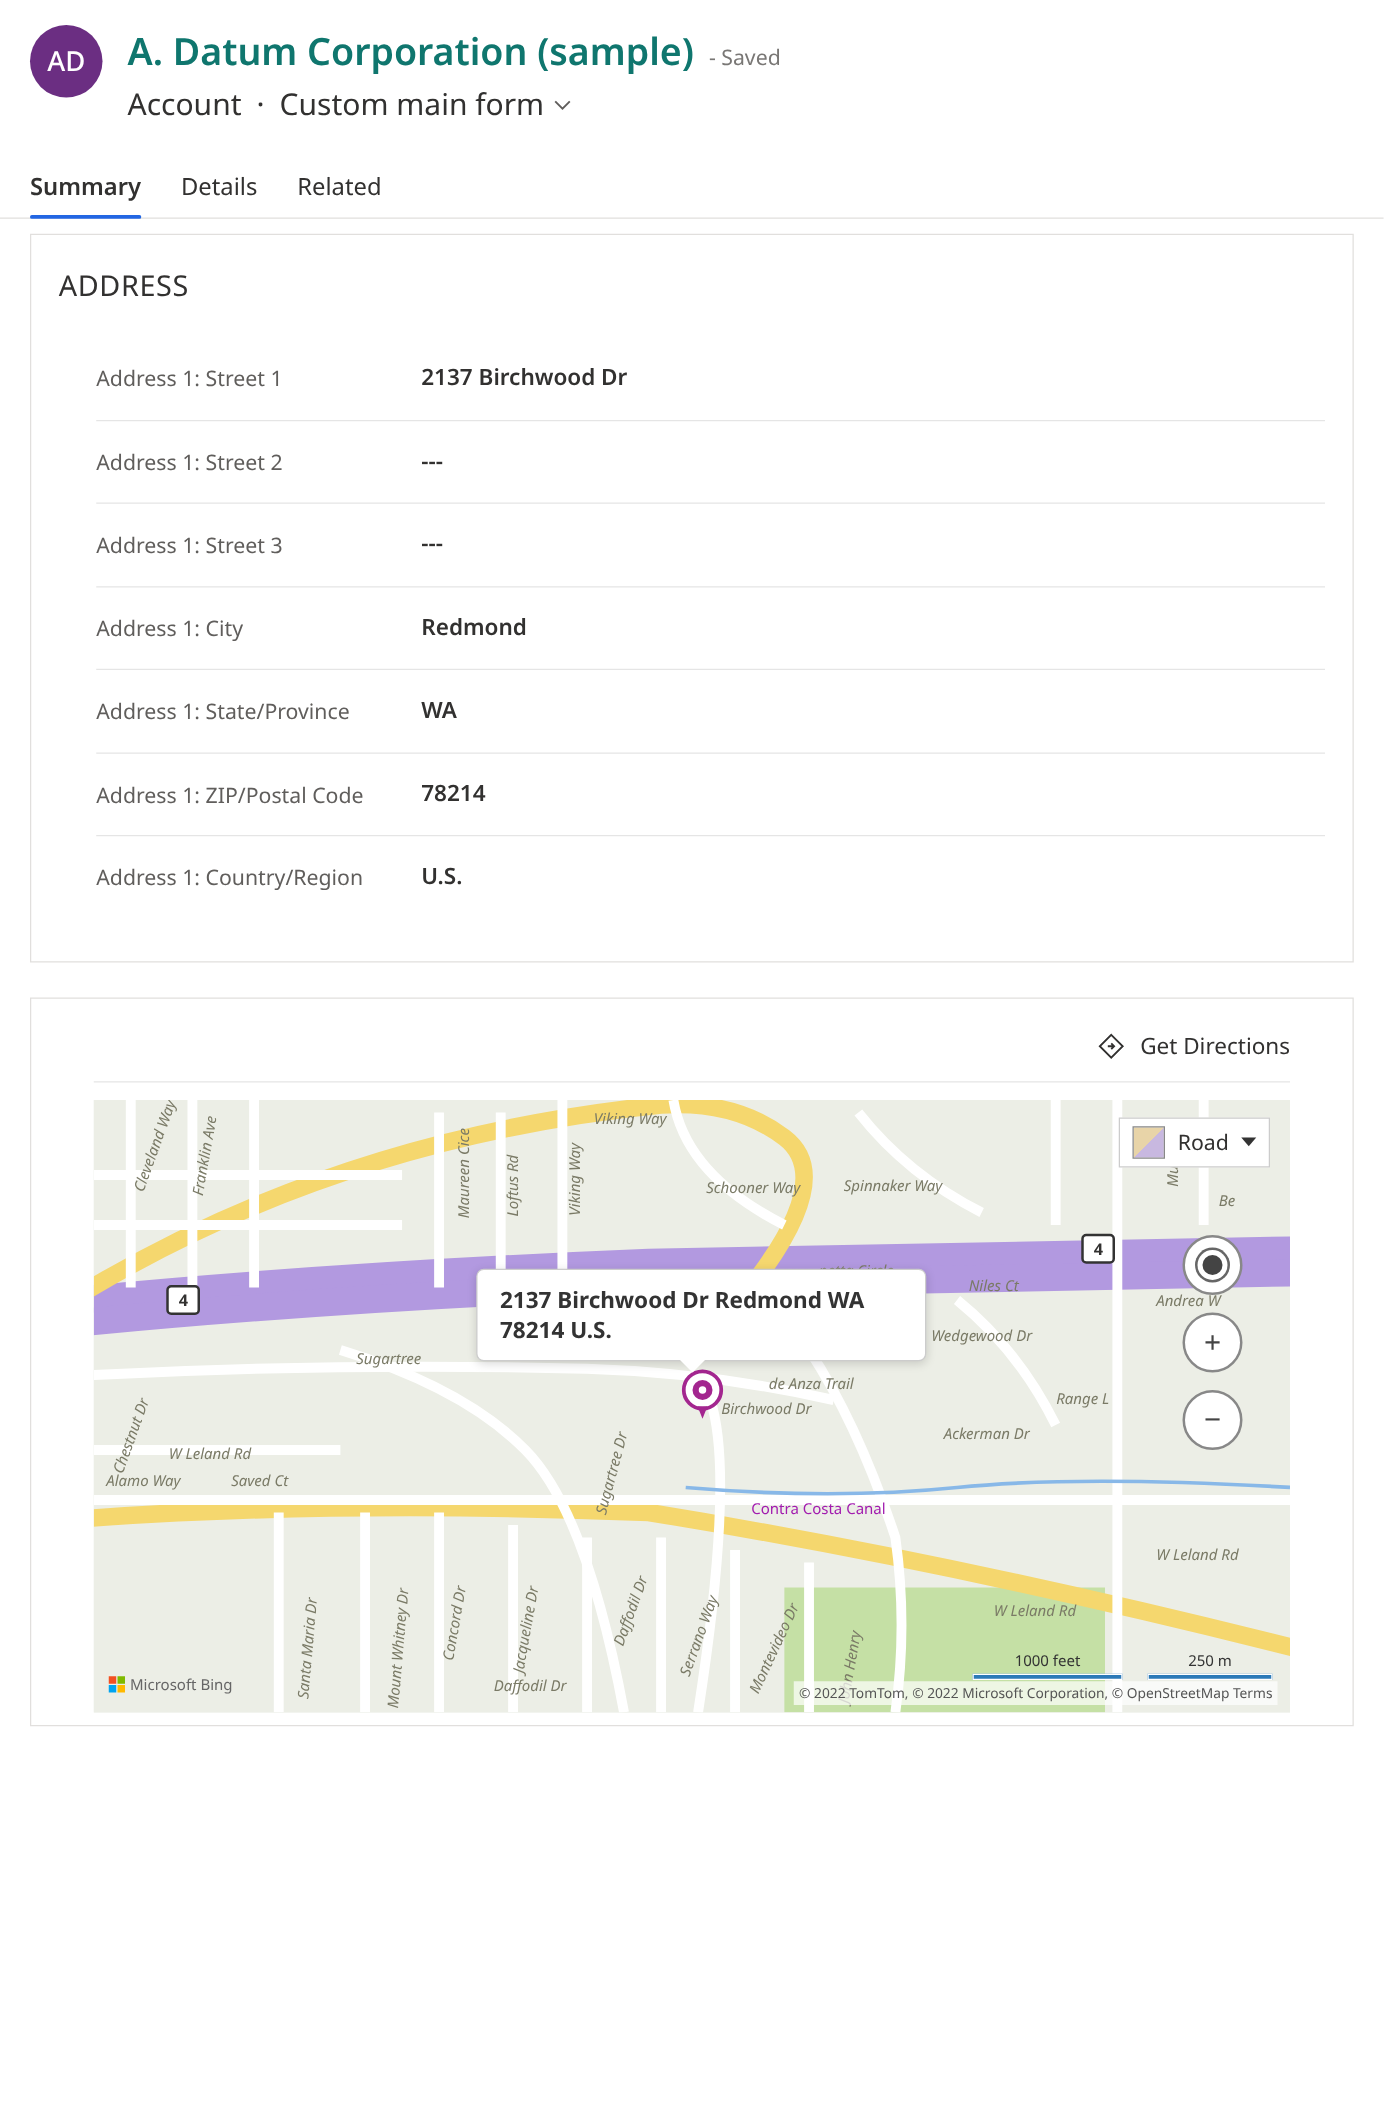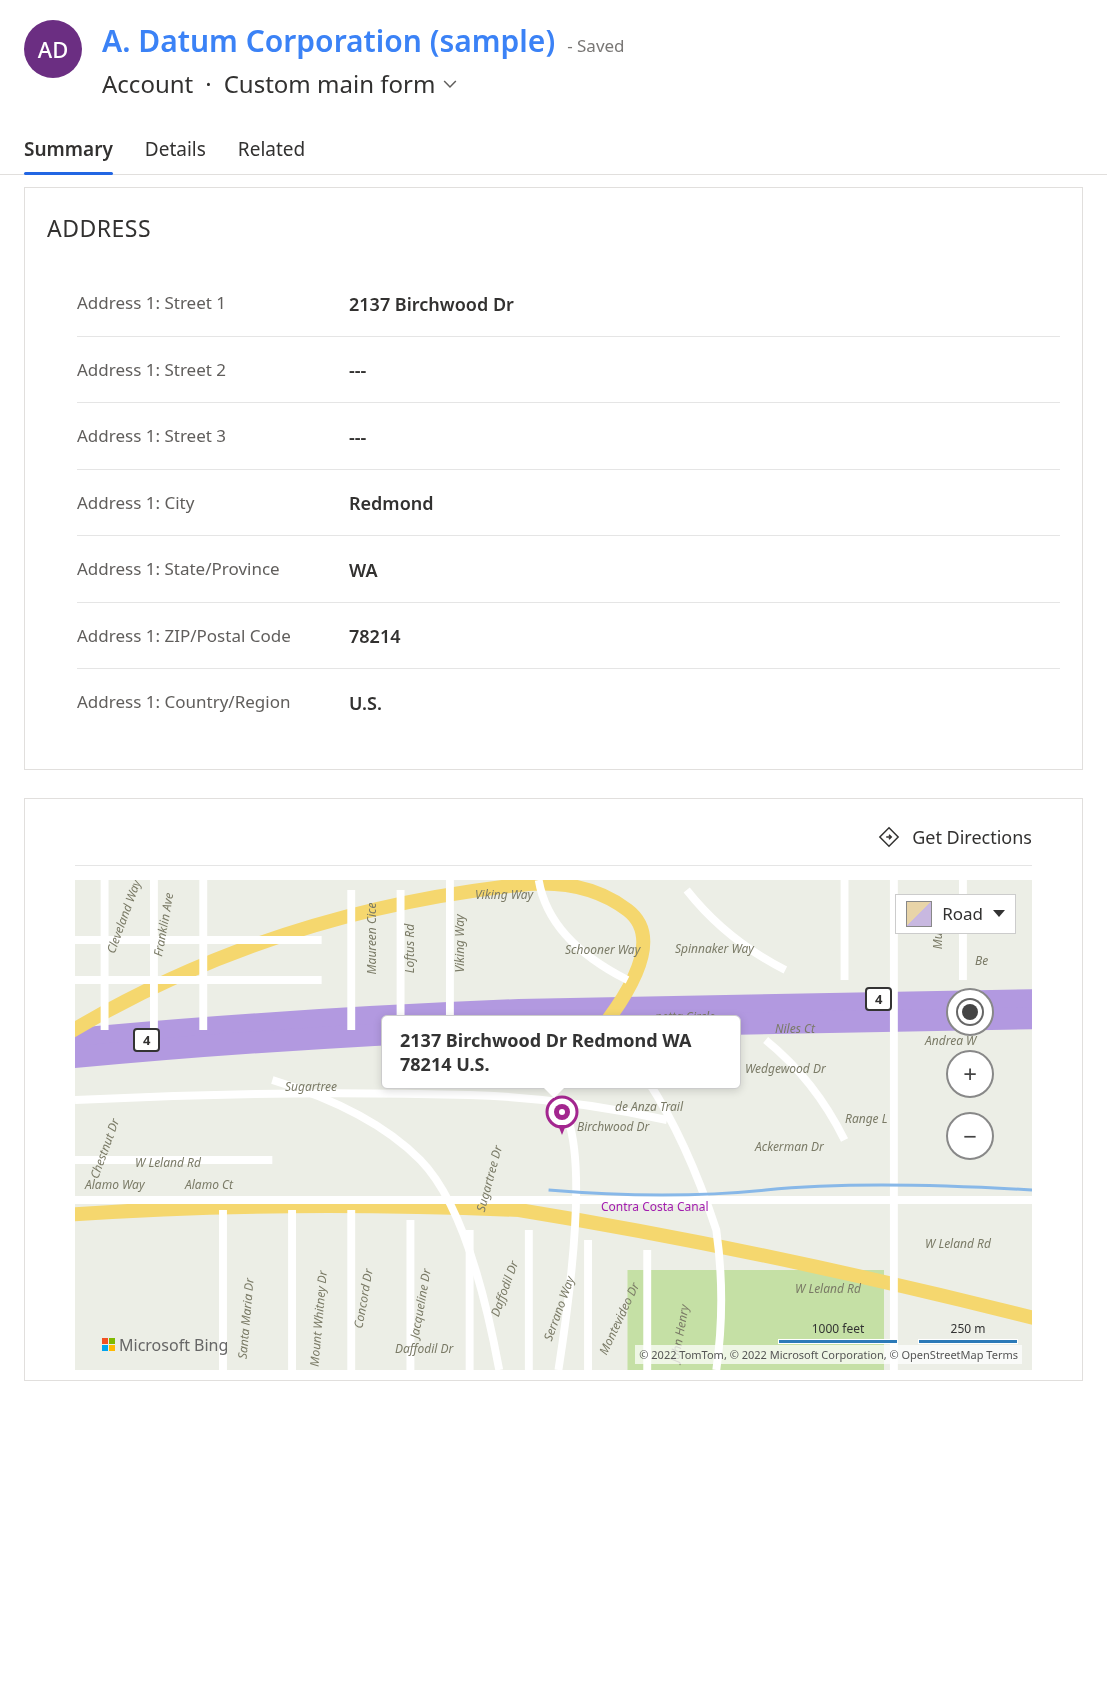--- a/index.html
+++ b/index.html
@@ -2,38 +2,38 @@
 <html><head>
   <meta charset="utf-8">
   <style>
     * { margin: 0; padding: 0; box-sizing: border-box; }
     body { font-family: "Segoe UI", -apple-system, system-ui, sans-serif; background: #fff; color: #323130; width: 1107px; }
     
     .header { display: flex; align-items: flex-start; padding: 20px 24px 14px; gap: 20px; }
     .avatar { width: 58px; height: 58px; border-radius: 50%; background: #6b2e82; color: #fff; display: flex; align-items: center; justify-content: center; font-size: 22px; font-weight: 500; flex-shrink: 0; }
     .header-text { flex: 1; }
     .title-row { display: flex; align-items: baseline; gap: 12px; }
-    .page-title { font-size: 30px; font-weight: 600; color: #3b82f6; }
+    .page-title { font-size: 30px; font-weight: 600; color: #0f766e; }
     .saved-tag { font-size: 17px; color: #797775; }
     .subtitle-row { display: flex; align-items: center; gap: 12px; margin-top: 6px; font-size: 24px; color: #323130; }
     .dot { color: #323130; }
     .form-selector { display: inline-flex; align-items: center; gap: 8px; cursor: pointer; }
     .chevron-down { width: 14px; height: 14px; }
     
     .tabs { display: flex; gap: 32px; padding: 10px 24px 0; border-bottom: 1px solid #e1dfdd; }
     .tab { font-size: 19px; color: #323130; padding: 12px 0; cursor: pointer; position: relative; }
     .tab.active { font-weight: 600; }
     .tab.active::after { content: ''; position: absolute; left: 0; right: 0; bottom: -1px; height: 3px; background: #2266e3; border-radius: 2px; }
     
     .content { padding: 12px 24px; }
     .card { border: 1px solid #e1dfdd; background: #fff; margin-bottom: 28px; }
     .card-inner { padding: 24px 22px 34px; }
     .section-title { font-size: 23px; font-weight: 400; color: #323130; letter-spacing: 0.5px; margin-bottom: 26px; }
     
-    .field-row { display: flex; align-items: flex-end; padding: 20px 0; border-bottom: 1px solid #e5e5e5; margin-left: 30px; gap: 12px; }
+    .field-row { display: flex; align-items: flex-start; padding: 20px 0; border-bottom: 1px solid #e5e5e5; margin-left: 30px; }
     .field-row:last-child { border-bottom: none; }
     .field-label { width: 260px; font-size: 17px; color: #605e5c; flex-shrink: 0; line-height: 1.5; }
     .field-value { font-size: 18px; font-weight: 600; color: #323130; }
     
     .map-card-inner { padding: 26px 50px 10px; }
     .directions-row { display: flex; justify-content: flex-end; align-items: center; gap: 12px; padding-bottom: 16px; border-bottom: 1px solid #e5e5e5; margin-bottom: 14px; }
     .directions-icon { width: 22px; height: 22px; }
     .directions-text { font-size: 18px; color: #323130; cursor: pointer; }
     
     .map-container { position: relative; width: 100%; height: 490px; background: #e8ebe4; overflow: hidden; }
@@ -47,21 +47,21 @@
     .map-round-controls { position: absolute; right: 38px; top: 108px; display: flex; flex-direction: column; gap: 14px; }
     .round-btn { width: 48px; height: 48px; border-radius: 50%; background: #fff; border: 2px solid #888; display: flex; align-items: center; justify-content: center; cursor: pointer; font-size: 24px; color: #444; }
     .locate-inner { width: 16px; height: 16px; border-radius: 50%; background: #444; box-shadow: 0 0 0 4px #fff, 0 0 0 6px #666; }
     
     .map-pin { position: absolute; left: 470px; top: 215px; }
     .pin-svg { width: 34px; height: 42px; }
     
     .map-tooltip { position: absolute; left: 306px; top: 135px; background: #fff; border: 1px solid #ccc; border-radius: 6px; padding: 12px 18px; font-size: 18px; font-weight: 700; color: #333; box-shadow: 0 2px 8px rgba(0,0,0,0.15); max-width: 360px; line-height: 1.35; }
     .map-tooltip::after { content: ''; position: absolute; bottom: -10px; left: 162px; width: 0; height: 0; border-left: 10px solid transparent; border-right: 10px solid transparent; border-top: 10px solid #fff; }
     
-    .map-logo { position: absolute; left: 27px; bottom: 14px; font-size: 16px; color: #666; display: flex; align-items: center; gap: 4px; }
+    .map-logo { position: absolute; left: 12px; bottom: 14px; font-size: 12px; color: #666; display: flex; align-items: center; gap: 4px; }
     .bing-squares { display: inline-grid; grid-template-columns: 6px 6px; grid-template-rows: 6px 6px; gap: 1px; }
     .bing-squares span:nth-child(1){background:#f25022;} .bing-squares span:nth-child(2){background:#7fba00;} .bing-squares span:nth-child(3){background:#00a4ef;} .bing-squares span:nth-child(4){background:#ffb900;}
     
     .map-attrib { position: absolute; right: 10px; bottom: 6px; font-size: 11px; color: #555; background: rgba(255,255,255,0.7); padding: 2px 4px; }
     
     .map-scale { position: absolute; right: 14px; bottom: 26px; display: flex; gap: 20px; font-size: 12px; color: #333; }
     .scale-item { display: flex; flex-direction: column; align-items: center; gap: 2px; }
     .scale-bar { height: 5px; background: #2c7ab8; border: 1px solid #fff; }
     .scale-bar.ft { width: 120px; } .scale-bar.m { width: 100px; }
     
@@ -205,21 +205,21 @@
         <span class="road-label" style="left:670px;top:180px;">Wedgewood Dr</span>
         <span class="road-label" style="left:210px;top:198px;">Sugartree</span>
         <span class="road-label" style="left:380px;top:290px;transform:rotate(-75deg);">Sugartree Dr</span>
         <span class="road-label" style="left:540px;top:218px;">de Anza Trail</span>
         <span class="road-label" style="left:502px;top:238px;">Birchwood Dr</span>
         <span class="road-label" style="left:60px;top:274px;">W Leland Rd</span>
         <span class="road-label" style="left:720px;top:400px;">W Leland Rd</span>
         <span class="road-label" style="left:850px;top:355px;">W Leland Rd</span>
         <span class="road-label" style="left:-2px;top:260px;transform:rotate(-70deg);">Chestnut Dr</span>
         <span class="road-label" style="left:10px;top:296px;">Alamo Way</span>
-        <span class="road-label" style="left:110px;top:296px;">Alamo Ct</span>
+        <span class="road-label" style="left:110px;top:296px;">Saved Ct</span>
         <span class="road-label" style="left:680px;top:258px;">Ackerman Dr</span>
         <span class="road-label" style="left:770px;top:230px;">Range L</span>
         <span class="road-label" style="left:526px;top:306px;color:#a21caf;font-style:normal;margin-top:12px;">Contra Costa Canal</span>
         <span class="road-label" style="left:258px;top:410px;transform:rotate(-80deg);">Concord Dr</span>
         <span class="road-label" style="left:310px;top:415px;transform:rotate(-80deg);">Jacqueline Dr</span>
         <span class="road-label" style="left:400px;top:400px;transform:rotate(-70deg);">Daffodil Dr</span>
         <span class="road-label" style="left:320px;top:460px;">Daffodil Dr</span>
         <span class="road-label" style="left:450px;top:420px;transform:rotate(-70deg);">Serrano Way</span>
         <span class="road-label" style="left:505px;top:430px;transform:rotate(-65deg);">Montevideo Dr</span>
         <span class="road-label" style="left:130px;top:430px;transform:rotate(-85deg);">Santa Maria Dr</span>

